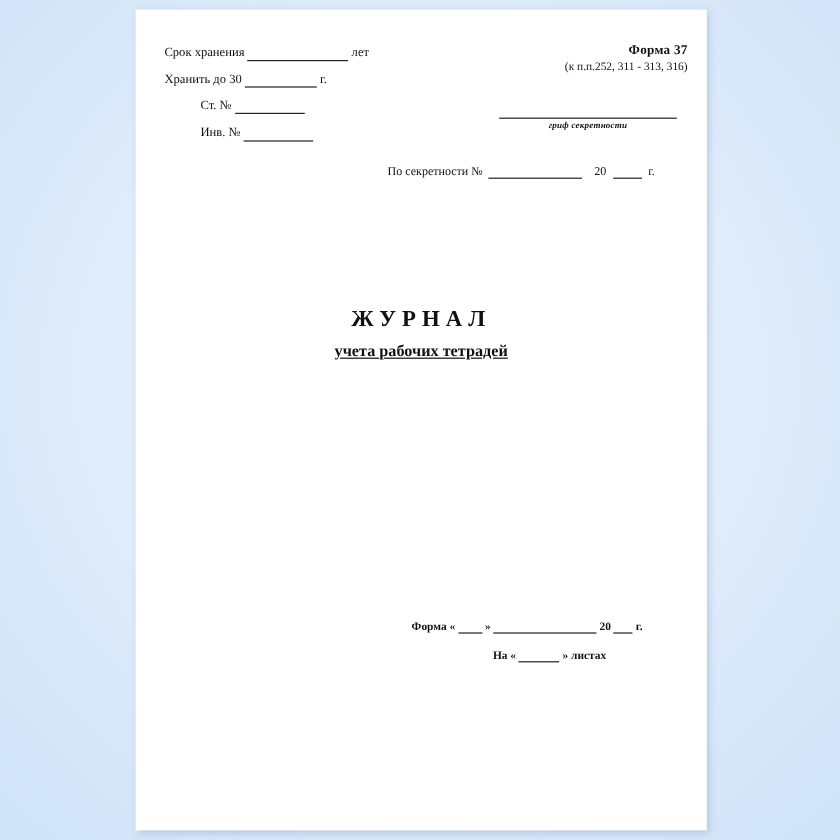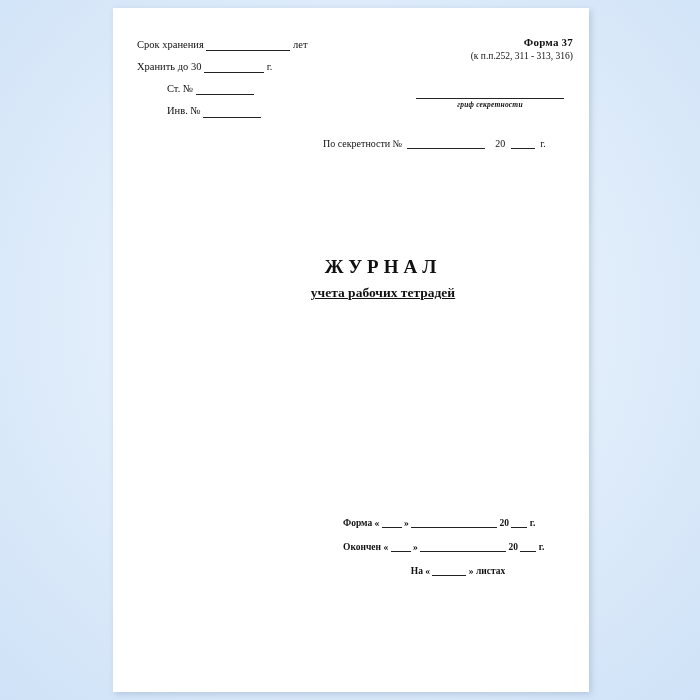--- a/index.html
+++ b/index.html
@@ -135,21 +135,20 @@
     margin: 0 3px;
   }
 
   
   .title-block {
     position: absolute;
     left: 0;
     top: 248px;
     width: 476px;
     text-align: center;
-    padding-left: 32px;
   }
   .title-main {
     font-size: 19px;
     font-weight: bold;
     letter-spacing: 5px;
   }
   .title-sub {
     font-size: 13.5px;
     font-weight: bold;
     margin-top: 7px;
@@ -242,29 +241,20 @@
     <div class="bottom">
       <div class="b-row">
         <span>Форма «</span>
         <span class="ub ub-d"></span>
         <span>»</span>
         <span class="ub ub-m"></span>
         <span>20</span>
         <span class="ub ub-y"></span>
         <span>г.</span>
       </div>
-      <div class="b-row">
-        <span>Окончен «</span>
-        <span class="ub ub-d"></span>
-        <span>»</span>
-        <span class="ub ub-m"></span>
-        <span>20</span>
-        <span class="ub ub-y"></span>
-        <span>г.</span>
-      </div>
       <div class="b-row center">
         <span>На «</span>
         <span class="ub ub-l"></span>
         <span>» листах</span>
       </div>
     </div>
 
   </div>
 </div>
 

